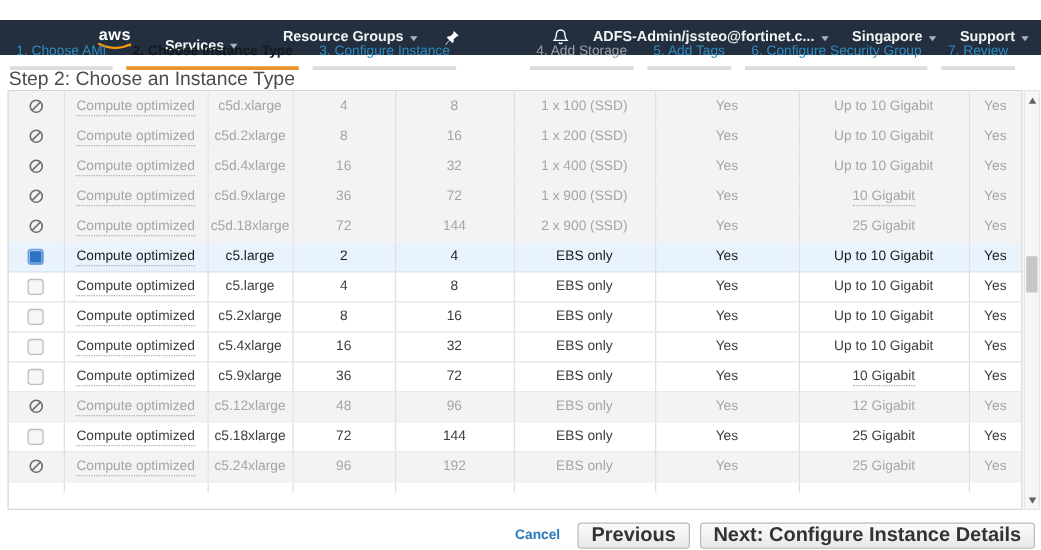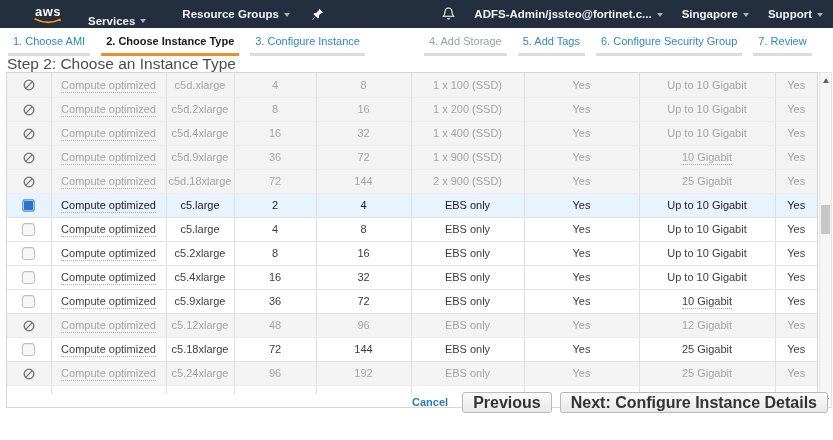--- a/index.html
+++ b/index.html
@@ -4,22 +4,22 @@
 <style>
   * { margin:0; padding:0; box-sizing:border-box; }
   html,body { width:833px; height:440px; }
   body {
     position:relative; overflow:hidden; background:#fff;
     font-family:"Liberation Sans", sans-serif; -webkit-font-smoothing:antialiased;
   }
 
   
   .topnav {
-    position:absolute; top:0; left:0; width:833px; height:28px;
-    background:#232f3e; display:flex; align-items:center; color:#fff;
+    position:absolute; top:16px; left:0; width:833px; height:28px;
+    background:#232f3e; display:flex; align-items:center; color:#fff;padding-left:44px;
   }
   .brand { margin-left:34px; display:flex; flex-direction:column; align-items:center; line-height:1; }
   .brand-text { font-size:13px; font-weight:bold; letter-spacing:0.5px; color:#fff; }
   .nav-item { display:flex; align-items:center; gap:5px; font-size:11.5px; font-weight:600; color:#f1f3f3; cursor:pointer; }
   .nav-item.svc { margin-left:26px;margin-top:13px; }
   .nav-item.rg  { margin-left:36px; }
   .pin { margin-left:22px; cursor:pointer; display:flex; }
   .caret { width:0; height:0; border-left:3.5px solid transparent; border-right:3.5px solid transparent; border-top:4px solid #aab2bc; margin-top:1px; }
   .nav-right { margin-left:auto; margin-right:10px; display:flex; align-items:center; gap:19px; }
   .bell { display:flex; cursor:pointer; }
@@ -67,21 +67,21 @@
     background:#f6f6f6; border:1px solid #e4e4e4;
   }
   .scroll-btn { position:absolute; left:0; width:11px; height:12px; display:flex; align-items:center; justify-content:center; cursor:pointer; }
   .scroll-btn.up { top:1px; }
   .scroll-btn.down { bottom:1px; }
   .tri-up { width:0; height:0; border-left:3.5px solid transparent; border-right:3.5px solid transparent; border-bottom:5px solid #636363; }
   .tri-down { width:0; height:0; border-left:3.5px solid transparent; border-right:3.5px solid transparent; border-top:5px solid #636363; }
   .scroll-thumb { position:absolute; left:1px; top:132px; width:9px; height:29px; background:#c6c6c6; cursor:grab; }
 
   
-  .footer { position:absolute; top:394px; right:5px; display:flex; align-items:center; gap:8px; height:16px; }
+  .footer { position:absolute; top:420px; right:5px; display:flex; align-items:center; gap:8px; height:16px; }
   .link-btn { font-size:11px; font-weight:bold; color:#2a7ab9; cursor:pointer; margin-right:6px; }
   .btn {
     font-size:16px; font-weight:bold; color:#333; height:21px; line-height:19px;
     padding:0 10px; border:1px solid #b9b9b9; border-radius:3px; cursor:pointer;
     background:linear-gradient(#fbfbfb,#e8e8e8);
   }
   .btn.primary-soft {
     background:#9bc8e8; border-color:#85aecb; color:#fff;
   }
 </style>

